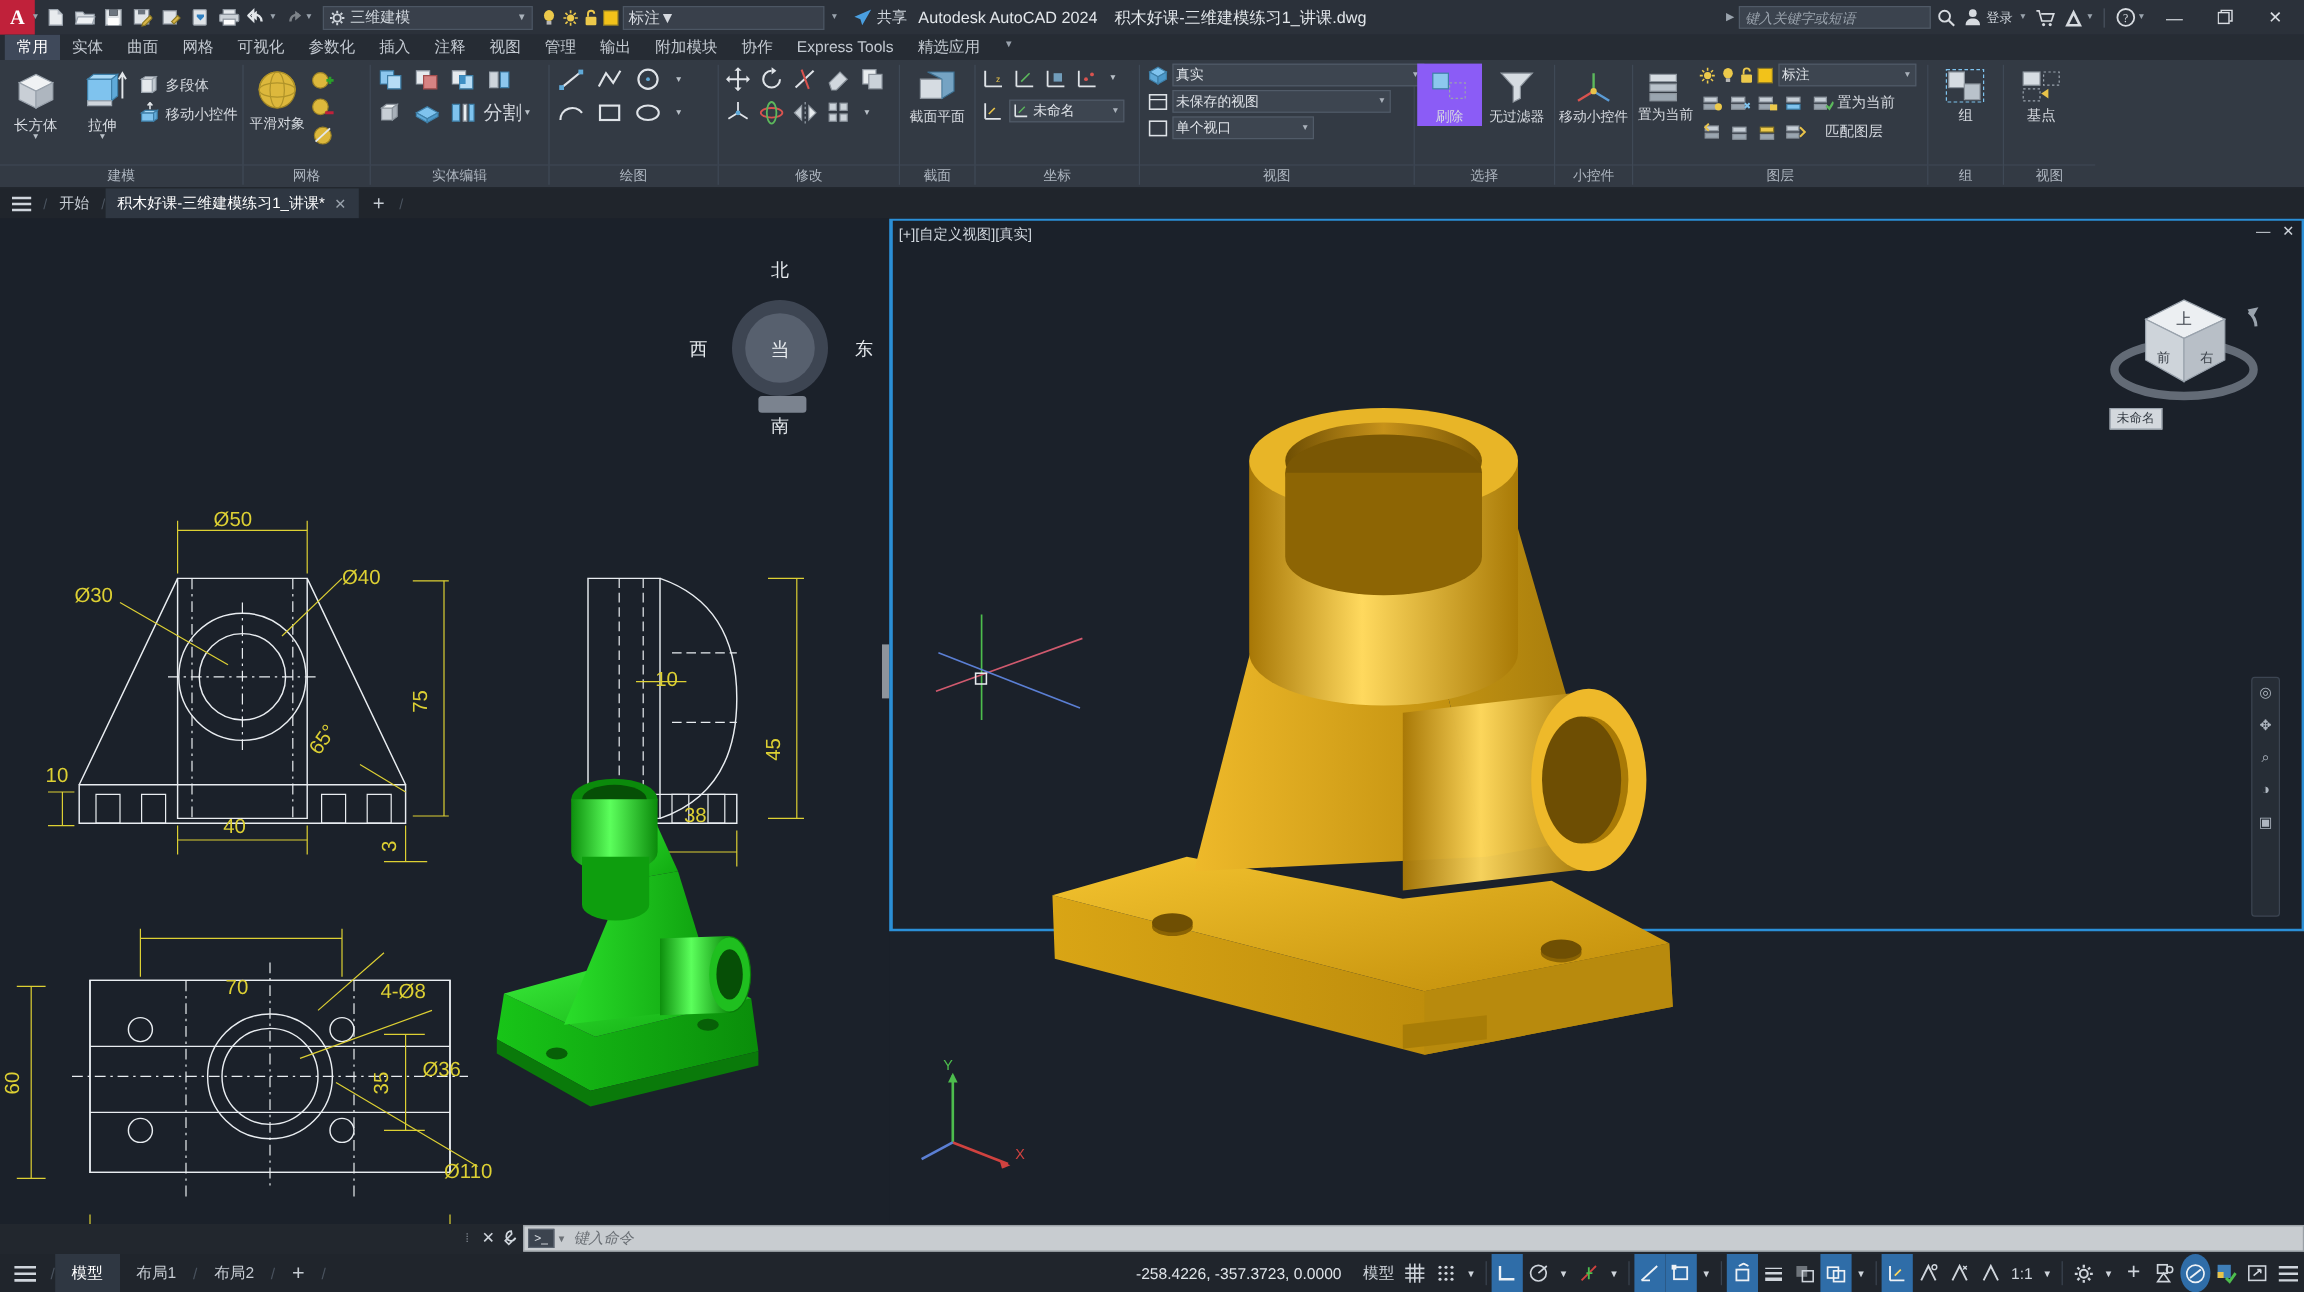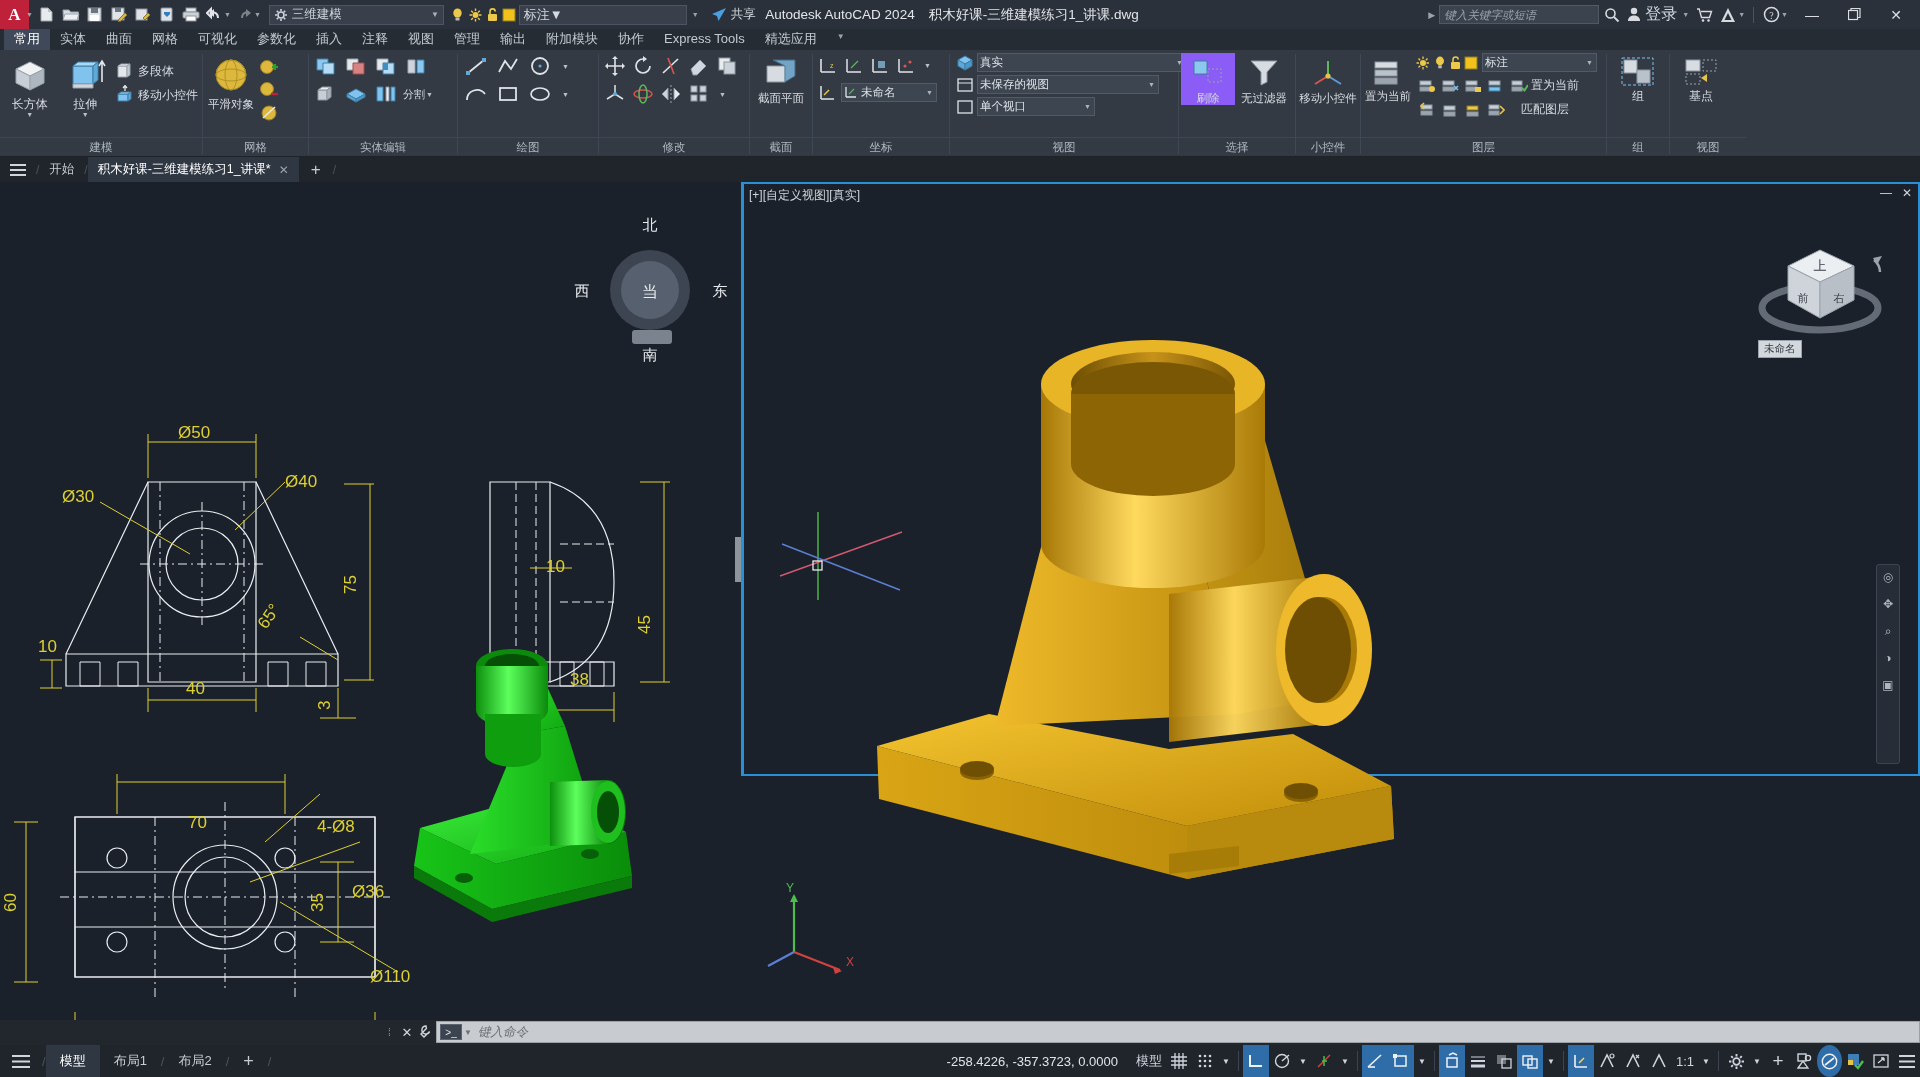--- a/index.html
+++ b/index.html
@@ -316,21 +316,21 @@
             <circle cx="6.5" cy="6.5" r="4.5" fill="none" stroke="#d7dbe0" stroke-width="1.6"></circle>
             <path d="M10 10 l4.5 4.5" stroke="#d7dbe0" stroke-width="1.8"></path>
           </svg>
       </div>
       <div class="ticon" style="width:18px">
         <svg width="14" height="15" viewBox="0 0 14 15">
             <circle cx="7" cy="4" r="3.2" fill="#d7dbe0"></circle>
             <path d="M1 14 c0-4 3-5.5 6-5.5 s6 1.5 6 5.5z" fill="#d7dbe0"></path>
           </svg>
       </div>
-      <div style="color:#cfd5dc;font-size:16px;margin-right:6px;">登录</div>
+      <div style="color:#cfd5dc;font-size:11px;margin-right:6px;">登录</div>
       <span class="tiny-arrow">▼</span>
       <div class="ticon">
         <svg width="17" height="16" viewBox="0 0 17 16">
             <path d="M1 2h2.2l2.3 8.5h8l2-6H5" fill="none" stroke="#d7dbe0" stroke-width="1.4"></path>
             <circle cx="7" cy="13.5" r="1.3" fill="#d7dbe0"></circle>
             <circle cx="12.5" cy="13.5" r="1.3" fill="#d7dbe0"></circle>
           </svg>
       </div>
       <div class="ticon">
         <svg width="16" height="16" viewBox="0 0 16 16">
@@ -505,21 +505,21 @@
                 <path d="M21 12 v3 l-9 5 v-3z" fill="#4c98c9" stroke="#3e7fa8"></path>
               </svg>
           </div>
           <div class="iconbtn" style="width:30px;height:28px">
             <svg width="24" height="24" viewBox="0 0 24 24">
                 <path d="M3 5 h6 v14 h-6z" fill="#7fc3ee" stroke="#3e7fa8"></path>
                 <path d="M12 5 h3 v14 h-3z" fill="#eaeef1" stroke="#8d959e"></path>
                 <path d="M17 5 h4 v14 h-4z" fill="#7fc3ee" stroke="#3e7fa8"></path>
               </svg>
           </div>
-          <span class="lbl" style="font-size:11px;color:#d6dae0;margin-left:2px;">分割</span>
+          <span class="lbl" style="font-size:16px;color:#d6dae0;margin-left:2px;">分割</span>
           <span class="ddc">▼</span>
         </div>
       </div>
       <div class="panel-title">实体编辑</div>
     </div>
     <div class="panel-sep"></div>
 
     <div class="panel" style="width:140px">
       <div class="panel-body" style="flex-direction:column;padding-top:2px">
         <div class="grow">

